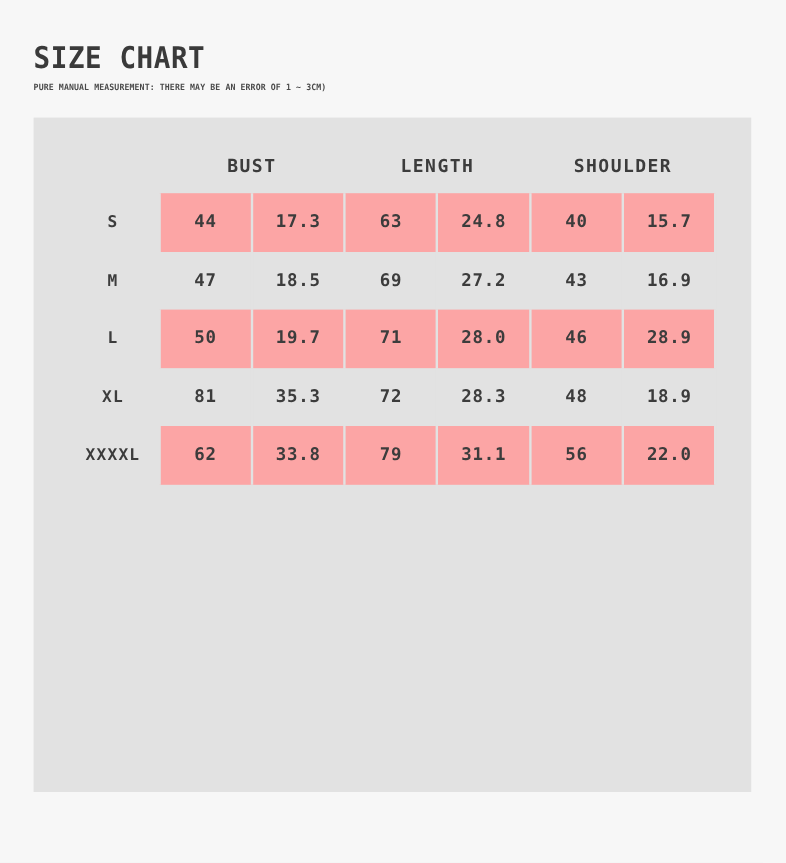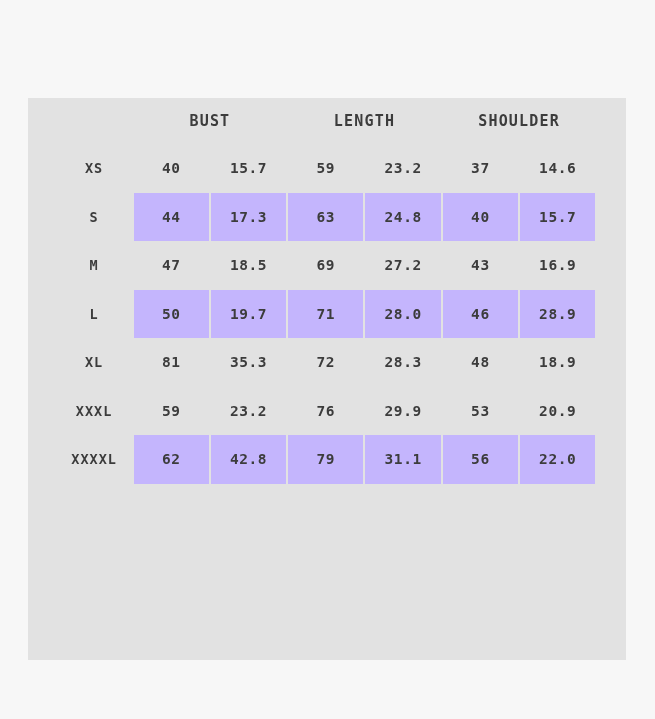--- a/index.html
+++ b/index.html
@@ -50,21 +50,21 @@
     position: absolute;
     left: 28px;
     top: 98px;
     width: 598px;
     height: 562px;
     background: #e2e2e2;
   }
   table.size-chart {
     border-collapse: collapse;
     border-spacing: 0;
-    margin: 0 auto;
+    margin: 17px auto;
     width: 540px;
     table-layout: fixed;
   }
   table.size-chart td, table.size-chart th {
     padding: 0;
     margin: 0;
     text-align: center;
     vertical-align: middle;
     color: #3c3c3c;
     font-family: "DejaVu Sans Mono", monospace;
@@ -106,30 +106,34 @@
     border-left: 2px solid #e2e2e2;
     border-right: 2px solid #e2e2e2;
   }
   .data-row td.label-cell {
     background: transparent !important;
     border: none;
     font-size: 13.5px;
     letter-spacing: 1px;
   }
   .data-row.shaded td { background: #e2e2e2; }
-  .data-row.plain td { background: #c4b5fd; }
+  .data-row.plain td { background: #fca5a5; }
   
   col.c-label { width: 76px; }
   col.c-val { width: 77.3px; }
 </style>
 </head>
 <body>
 
 <div class="page">
 
+  <div class="header">
+    <div class="title">SIZE CHART</div>
+    <div class="subtitle">PURE MANUAL MEASUREMENT: THERE MAY BE AN ERROR OF 1 ~ 3CM)</div>
+  </div>
 
   <div class="chart-wrap">
     <table class="size-chart">
       <colgroup>
         <col class="c-label">
         <col class="c-val">
           <col class="c-val">
         <col class="c-val">
           <col class="c-val">
         <col class="c-val">
@@ -137,29 +141,20 @@
       </colgroup>
       <tbody>
         <tr class="grp-row">
           <td class="corner"></td>
           <td colspan="2">BUST</td>
           <td colspan="2">LENGTH</td>
           <td colspan="2">SHOULDER</td>
         </tr>
 
 
-        <tr class="data-row shaded">
-          <td class="label-cell">XS</td>
-          <td>40</td>
-          <td>15.7</td>
-          <td>59</td>
-          <td>23.2</td>
-          <td>37</td>
-          <td>14.6</td>
-        </tr>
 
         <tr class="data-row plain">
           <td class="label-cell">S</td>
           <td>44</td>
           <td>17.3</td>
           <td>63</td>
           <td>24.8</td>
           <td>40</td>
           <td>15.7</td>
         </tr>
@@ -188,34 +183,25 @@
           <td class="label-cell">XL</td>
           <td>81</td>
           <td>35.3</td>
           <td>72</td>
           <td>28.3</td>
           <td>48</td>
           <td>18.9</td>
         </tr>
 
 
-        <tr class="data-row shaded">
-          <td class="label-cell">XXXL</td>
-          <td>59</td>
-          <td>23.2</td>
-          <td>76</td>
-          <td>29.9</td>
-          <td>53</td>
-          <td>20.9</td>
-        </tr>
 
         <tr class="data-row plain">
           <td class="label-cell">XXXXL</td>
           <td>62</td>
-          <td>42.8</td>
+          <td>33.8</td>
           <td>79</td>
           <td>31.1</td>
           <td>56</td>
           <td>22.0</td>
         </tr>
 
       </tbody>
     </table>
   </div>
 

